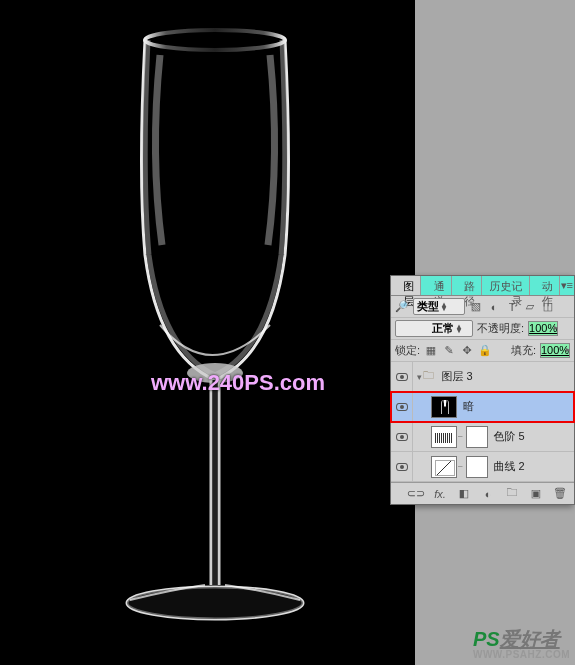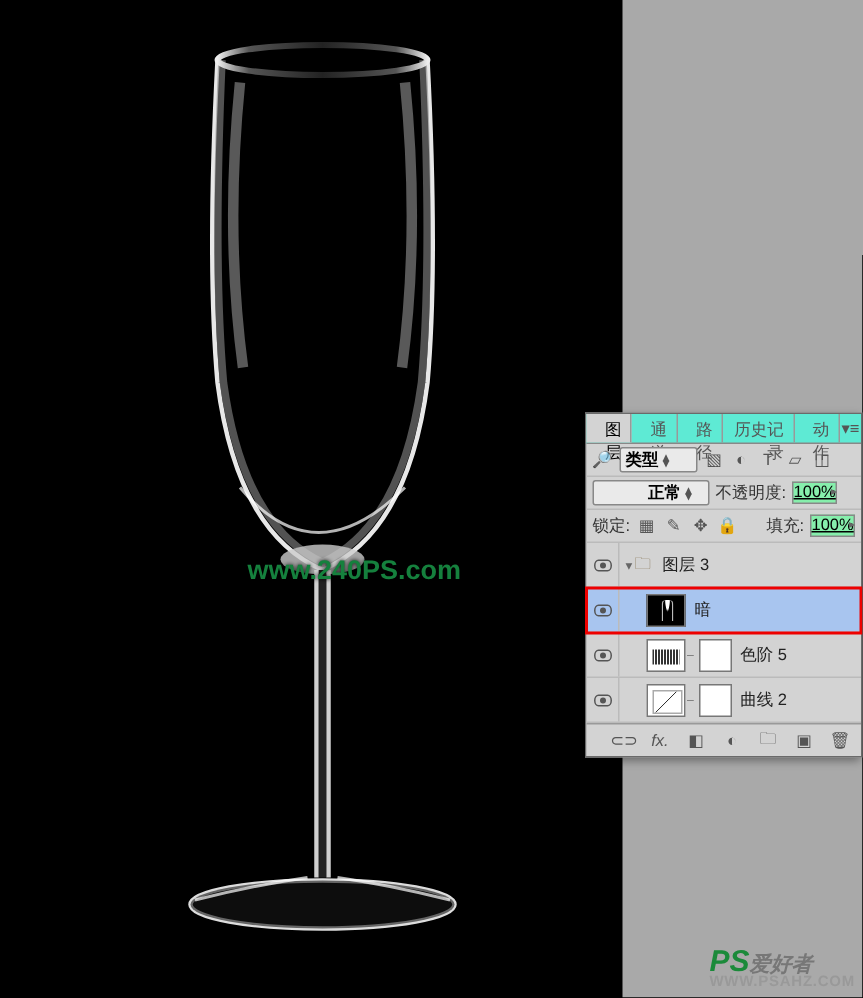--- a/index.html
+++ b/index.html
@@ -1,23 +1,23 @@
 <!DOCTYPE html>
 <html><head>
 <meta charset="utf-8">
 <style>
 *{margin:0;padding:0;box-sizing:border-box;font-family:"Microsoft YaHei",SimSun,Arial,sans-serif;font-size:11px;}
 body{width:575px;height:665px;position:relative;background:#000;overflow:hidden;}
 .canvas{position:absolute;left:0;top:0;width:415px;height:665px;background:#000;}
 .right-bg{position:absolute;left:415px;top:0;width:160px;height:665px;background:#a9a9a9;}
 .wineglass{position:absolute;left:50px;top:25px;width:330px;height:610px;}
-.watermark{position:absolute;left:165px;top:370px;color:#15803d;font-size:18px;font-weight:bold;font-family:Arial,sans-serif;text-shadow:0 0 3px #000;}
+.watermark{position:absolute;left:151px;top:370px;color:#f0abfc;font-size:22px;font-weight:bold;font-family:Arial,sans-serif;text-shadow:0 0 3px #000;}
 .corner-logo{position:absolute;right:5px;bottom:5px;color:#1b8a3a;font-family:Arial;font-weight:bold;}
 .corner-logo .ps{font-size:20px;font-style:italic;color:#1b8a3a;}
-.corner-logo .cn{font-size:14px;color:#777;font-style:italic;}
+.corner-logo .cn{font-size:20px;color:#777;font-style:italic;text-decoration:underline;}
 .corner-logo .url{font-size:10px;color:#999;display:block;margin-top:-4px;letter-spacing:0.5px;}
 
 .panel{position:absolute;left:390px;top:275px;width:185px;background:#d3d3d3;border:1px solid #6a6a6a;box-shadow:-2px 2px 6px rgba(0,0,0,0.4);}
 .tabs{display:flex;background:#5eead4;height:20px;border-bottom:1px solid #888;text-align:right;}
 .tab{padding:3px 6px;color:#555;cursor:pointer;border-right:1px solid #999;}
 .tab.active{background:#d3d3d3;color:#000;}
 .tab-menu{margin-left:auto;width:18px;display:flex;align-items:center;justify-content:center;color:#555;}
 
 .row{display:flex;align-items:center;height:22px;padding:2px 4px;gap:4px;background:#d3d3d3;border-bottom:1px solid #bbb;}
 .selectbox{display:flex;align-items:center;background:#eaeaea;border:1px solid #888;height:17px;padding:0 3px;border-radius:2px;font-weight:bold;}

